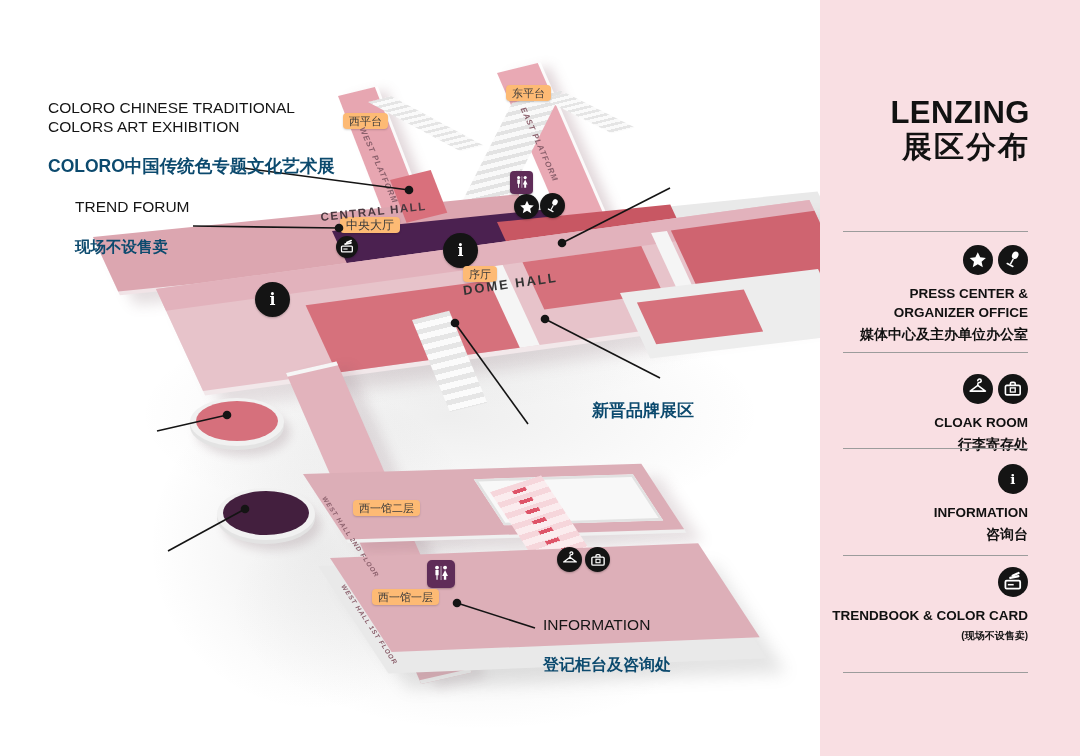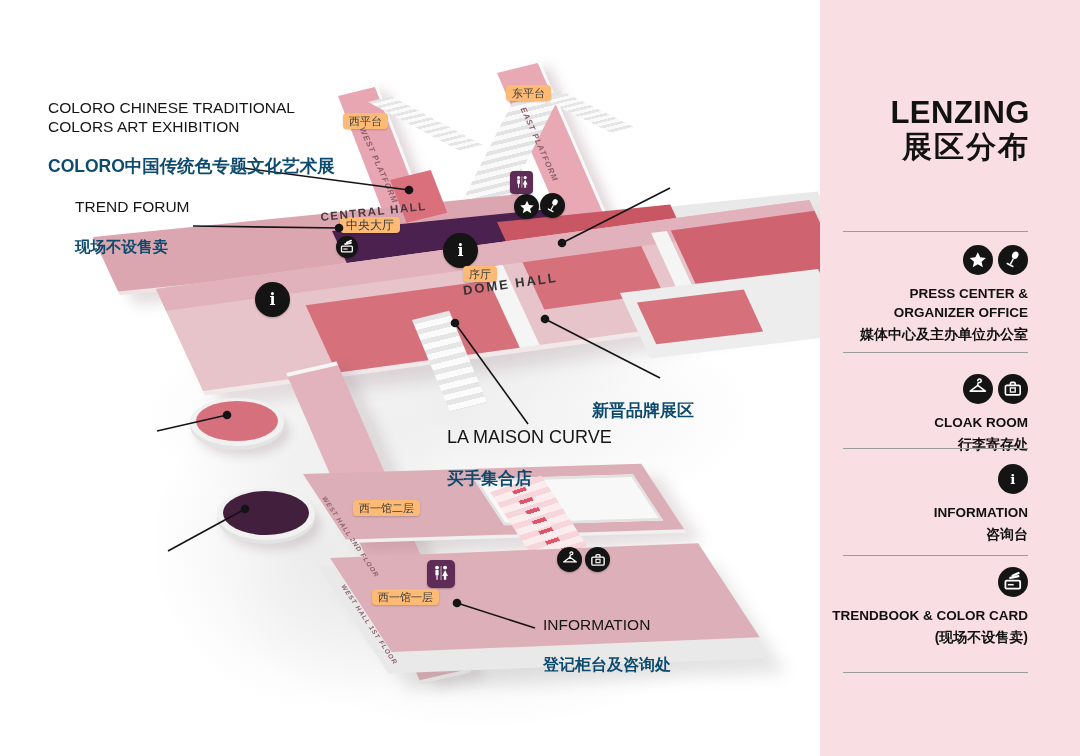--- a/index.html
+++ b/index.html
@@ -27,21 +27,21 @@
   .sidebar{position:absolute;left:820px;top:0;width:260px;height:756px;background:#F9DFE3;}
   .sb-title{position:absolute;top:96px;right:50px;text-align:right;color:#121212;font-weight:bold;font-size:31px;line-height:34px;letter-spacing:.5px;}
   .sb-title .cn{font-size:30px;letter-spacing:2px;}
   .sb-div{position:absolute;right:52px;width:185px;height:1px;background:#9C9C9C;}
   .sb-sec{position:absolute;right:52px;display:flex;flex-direction:column;align-items:flex-end;}
   .sb-icons{display:flex;gap:5px;margin-bottom:9px;}
   .sb-circle{width:30px;height:30px;border-radius:50%;background:#141414;display:flex;align-items:center;justify-content:center;}
   .sb-circle svg{width:72%;height:72%;}
   .sb-en{font-size:13.5px;font-weight:bold;color:#111;line-height:19px;text-align:right;}
   .sb-zh{font-size:14px;font-weight:bold;color:#111;line-height:20px;text-align:right;margin-top:2px;}
-  .sb-note{font-size:14px;font-weight:bold;color:#111;margin-top:4px;}
+  .sb-note{font-size:10px;font-weight:bold;color:#111;margin-top:4px;}
 </style>
 </head>
 <body>
 
 <div class="stage">
 
   <div class="map">
 
     <div class="sh" style="left:180px;top:200px;width:560px;height:210px;"></div>
     <div class="sh" style="left:140px;top:300px;width:620px;height:230px;"></div>
@@ -206,24 +206,20 @@
 
     <div class="callout" style="left:48px;top:98px;">
       <div class="co-en">COLORO CHINESE TRADITIONAL</div>
       <div class="co-en">COLORS ART EXHIBITION</div>
       <div class="co-zh" style="font-size:17.5px;">COLORO中国传统色专题文化艺术展</div>
     </div>
     <div class="callout" style="left:75px;top:197px;">
       <div class="co-en">TREND FORUM</div>
       <div class="co-zh">现场不设售卖</div>
     </div>
-    <div class="callout" style="left:447px;top:427px;">
-      <div class="co-en" style="font-size:18px;line-height:21px;">LA MAISON CURVE</div>
-      <div class="co-zh" style="font-size:17px;">买手集合店</div>
-    </div>
     <div class="callout" style="left:592px;top:380px;">
       <div class="co-zh" style="font-size:17px;">新晋品牌展区</div>
     </div>
     <div class="callout" style="left:543px;top:615px;">
       <div class="co-en">INFORMATION</div>
       <div class="co-zh" style="font-size:16px;">登记柜台及咨询处</div>
     </div>
   </div>
 
   <aside class="sidebar">

